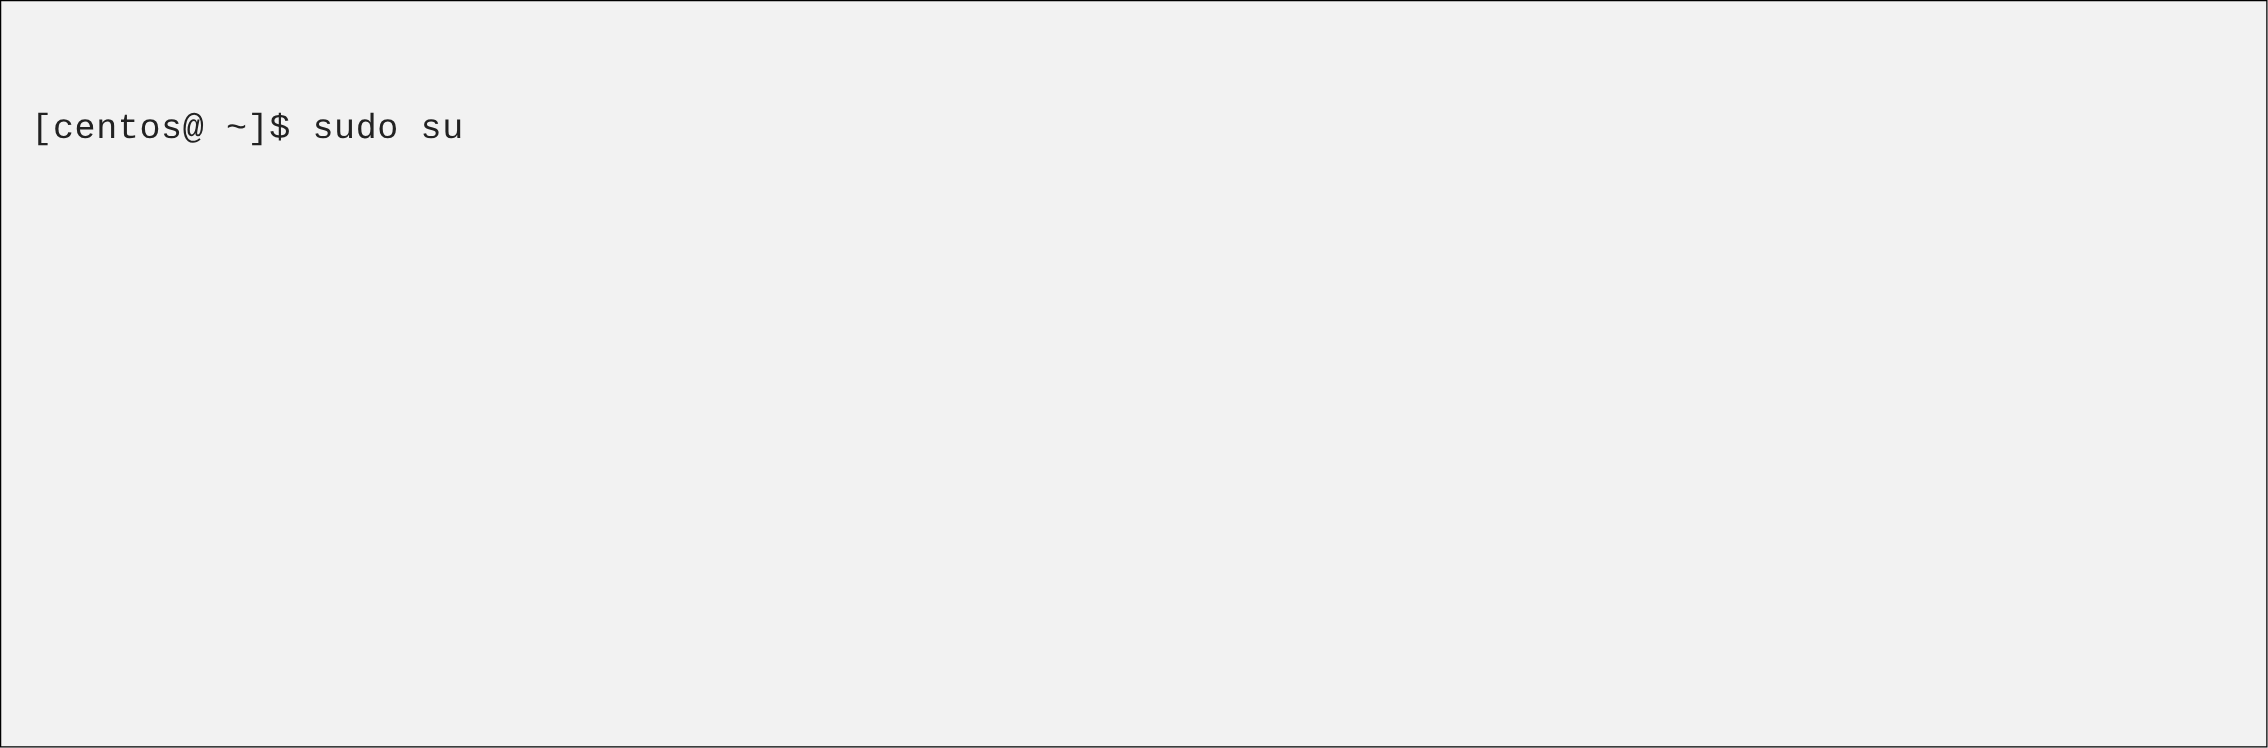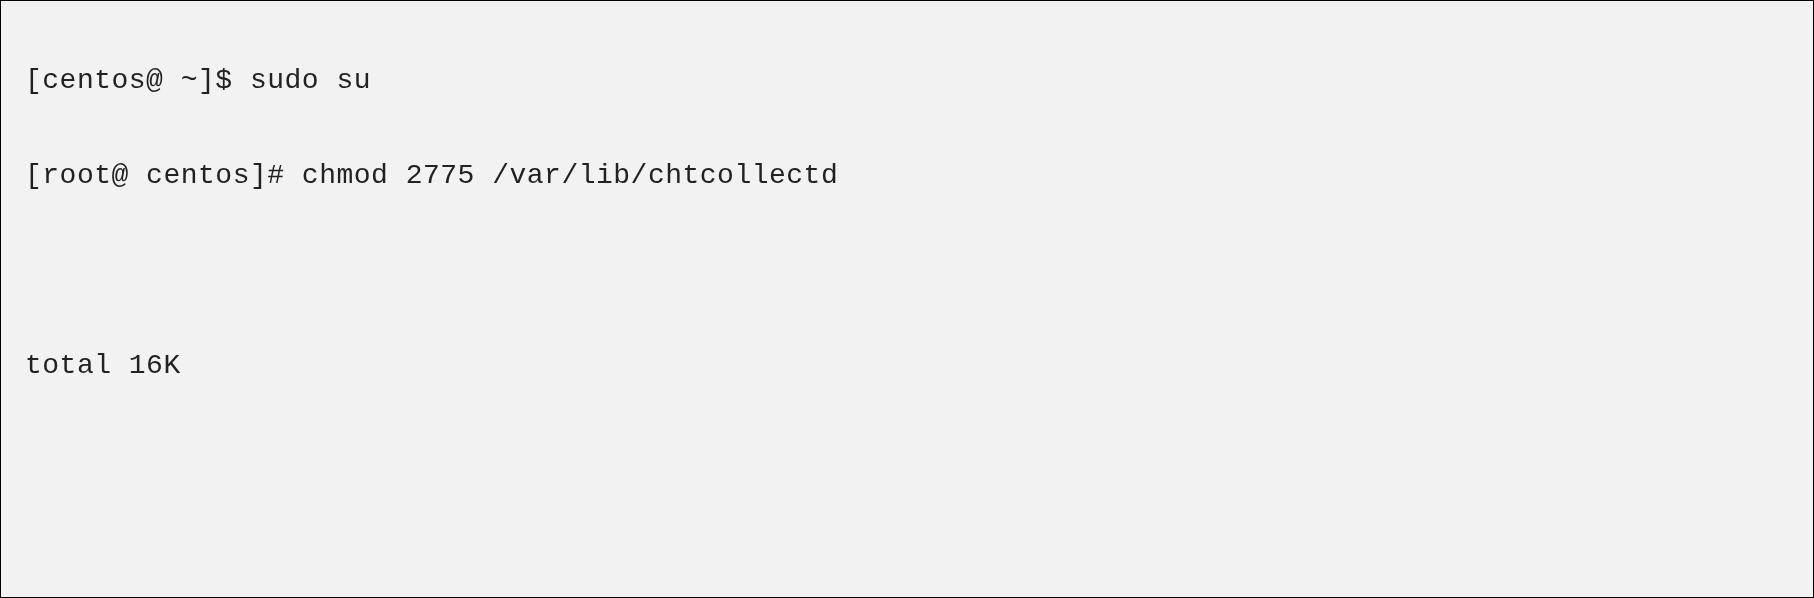--- a/index.html
+++ b/index.html
@@ -20,31 +20,30 @@
       line-height: 1.7;
       color: #222;
       padding: 8px 24px 8px 24px;
       letter-spacing: 0.5px;
     }
     .terminal {
       white-space: pre;
     }
     .line {
       display: block;
+      margin-top: 23px;
     }
     .blank {
       height: 1.7em;
     }
   </style>
 </head>
 <body>
 
 <div class="terminal">
 <span class="line">[centos@ ~]$ sudo su</span>
-<span class="line">[root@ centos]# chmod 2775 /var/lib/chtcollectd</span>
 <span class="line blank"></span>
-<span class="line">total 16K</span>
 
 
 
 
 
 </div>
 
 </body></html>

